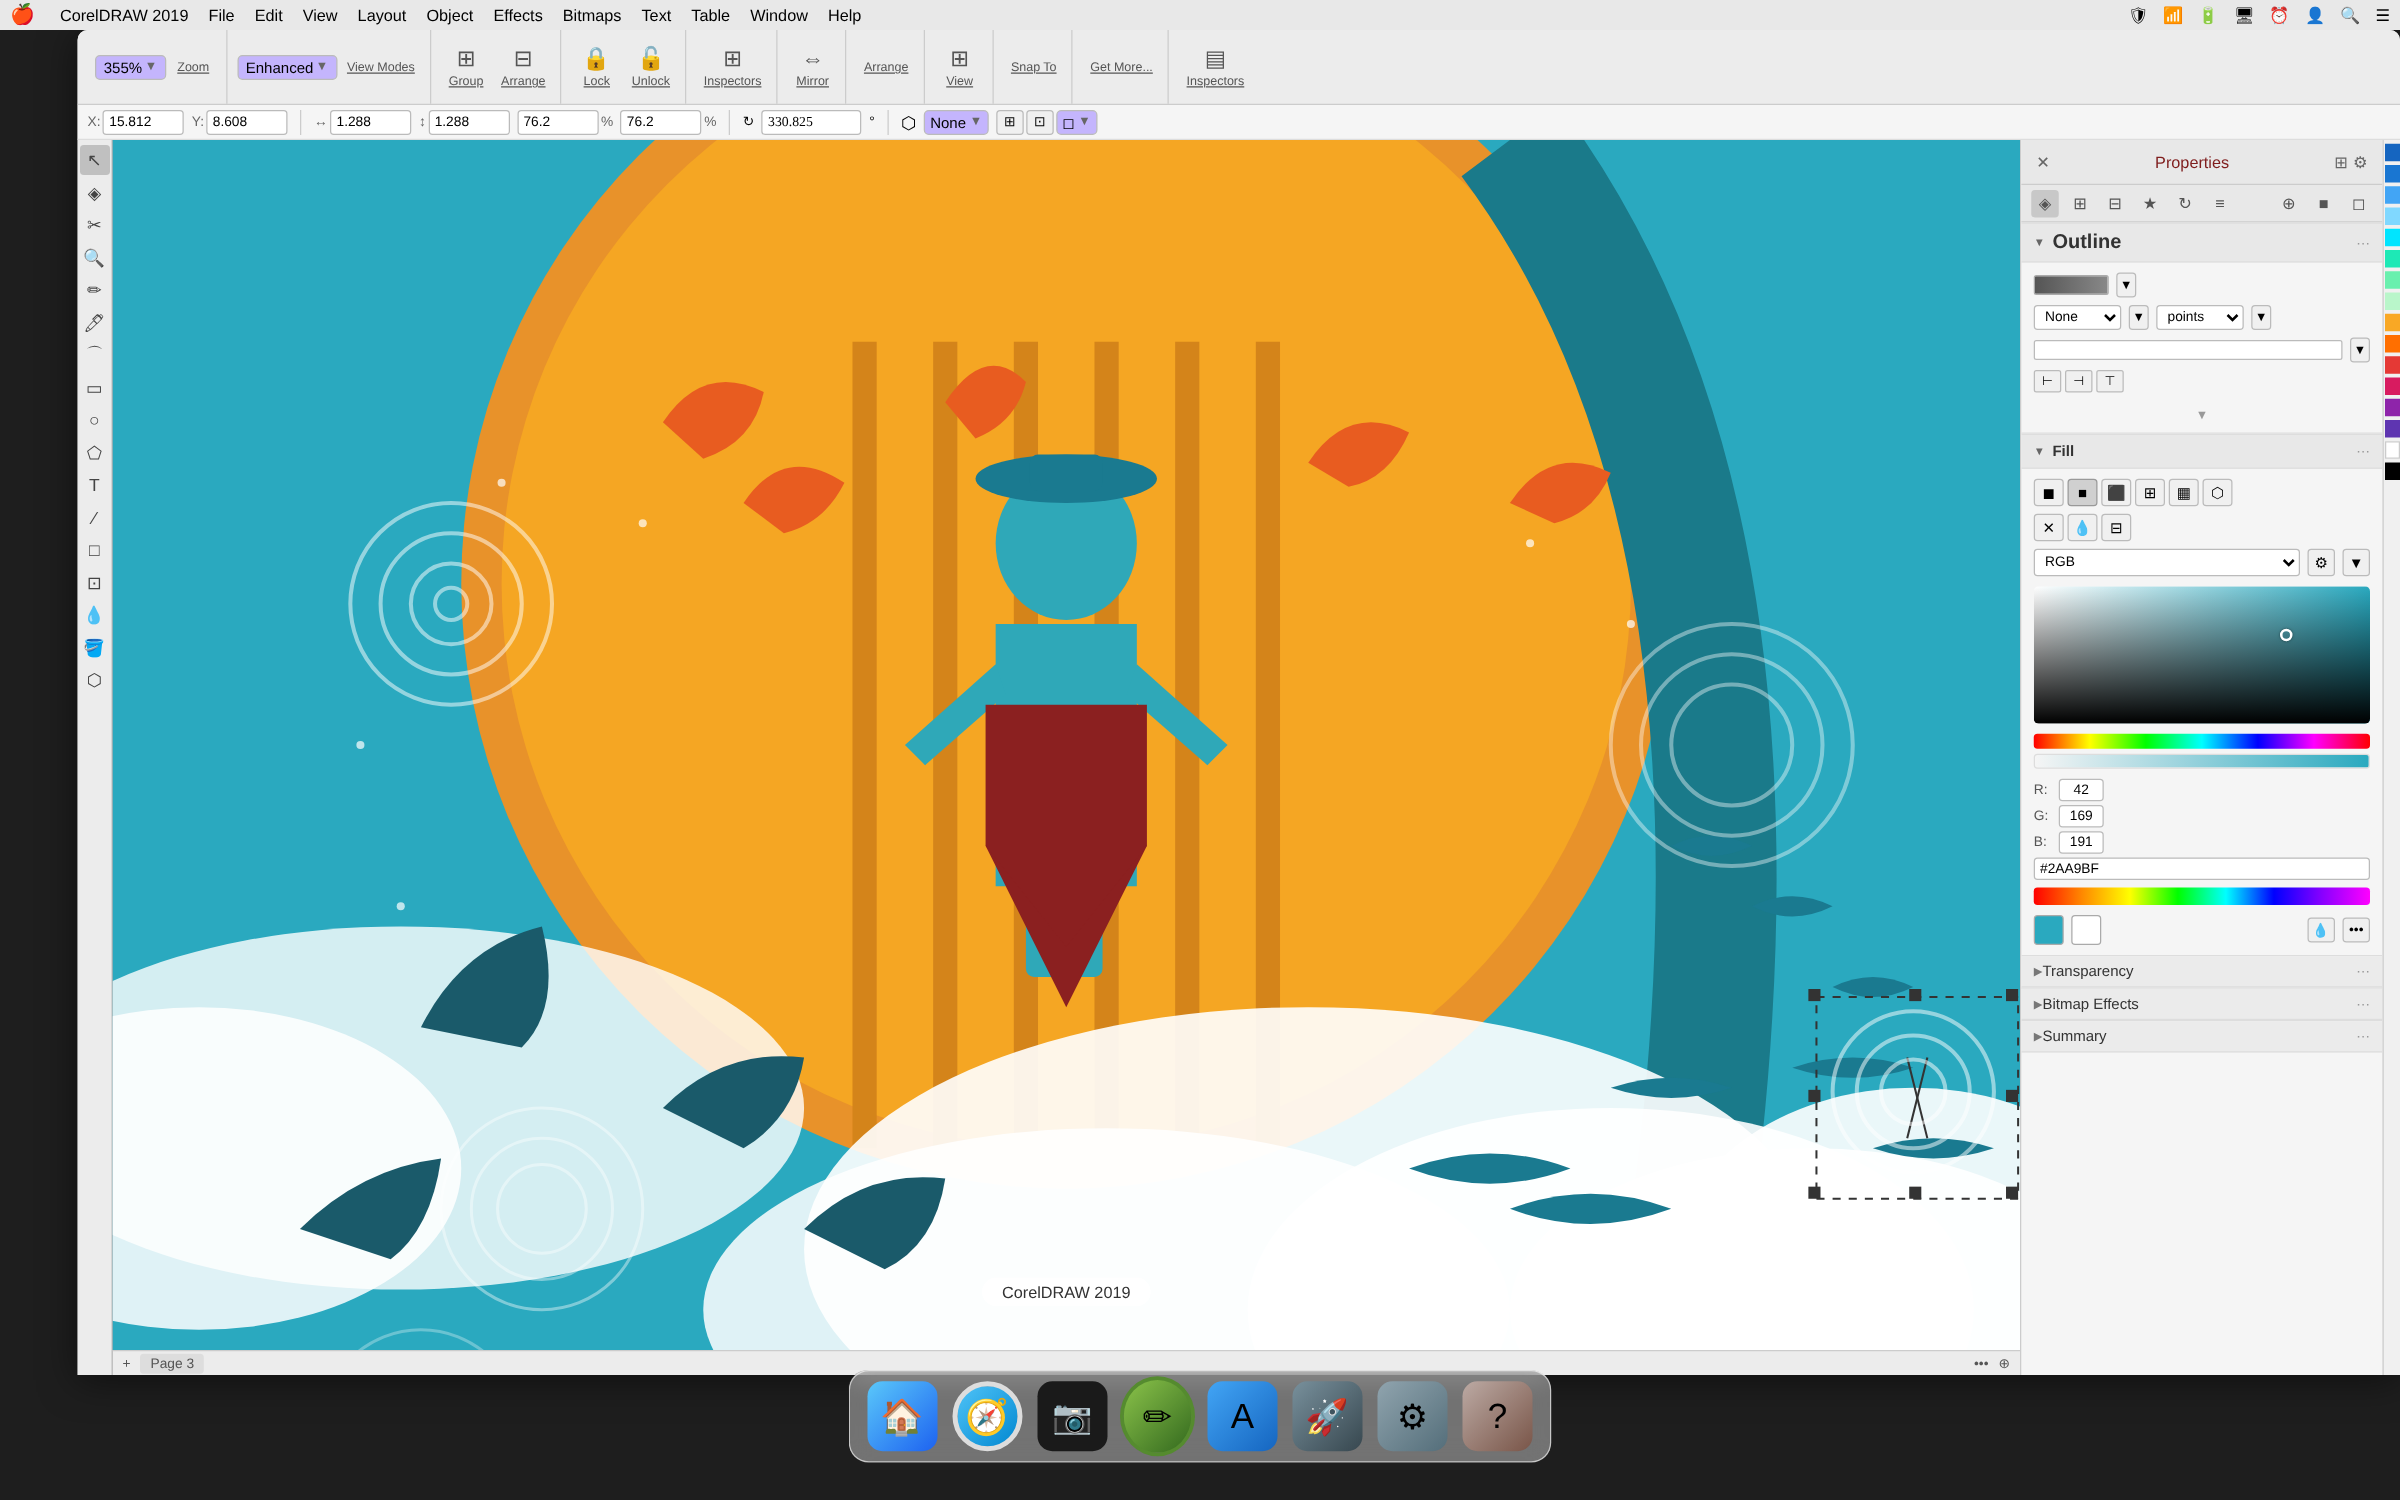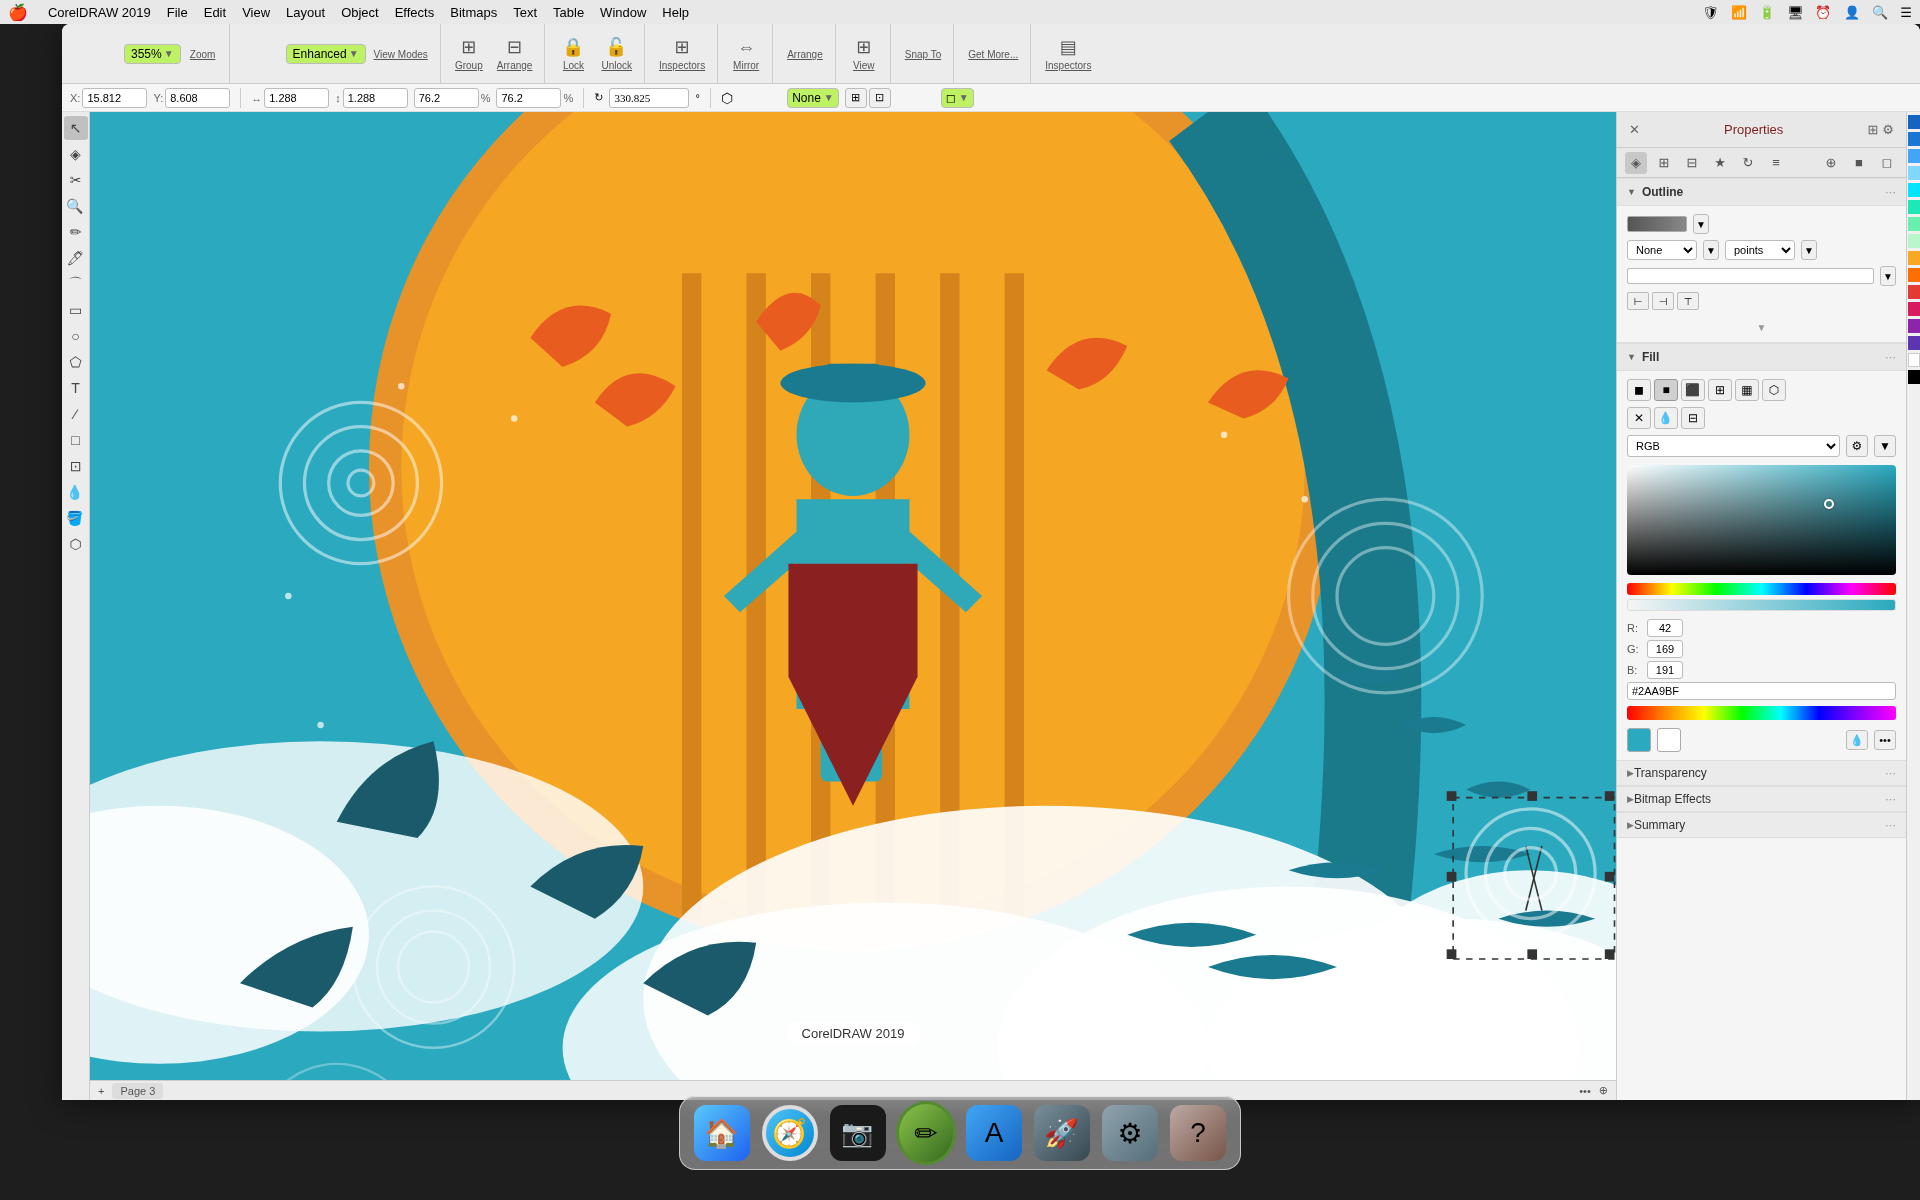--- a/index.html
+++ b/index.html
@@ -86,27 +86,26 @@
       cursor: pointer;
       min-width: 40px;
       height: 52px;
     }
     .toolbar-btn .btn-icon { font-size: 18px; color: #555; }
     .toolbar-btn .btn-label { font-size: 10px; color: #555; margin-top: 2px; text-decoration: underline; }
     .toolbar-dropdown {
       display: flex;
       align-items: center;
       gap: 2px;
-      background: #bef264;
+      background: #c4b5fd;
       border: 1px solid #bbb;
       border-radius: 4px;
       padding: 2px 6px;
       cursor: pointer;
       font-size: 12px;
-      margin-left: 48px;
     }
     .toolbar-dropdown .arrow { font-size: 10px; color: #666; }
 
     
     .coords-bar {
       height: 28px;
       background: #f5f5f5;
       border-bottom: 1px solid #ddd;
       display: flex;
       align-items: center;
@@ -880,21 +879,21 @@
         <div style="flex:1"></div>
         <div class="panel-icon-btn">⊕</div>
         <div class="panel-icon-btn">■</div>
         <div class="panel-icon-btn">◻</div>
       </div>
 
       <div class="panel-scroll">
 
         <div class="section-header">
           <span class="collapse-arrow">▼</span>
-          <span class="section-title" style="font-size:12px; font-weight:600; color:#333;">Outline</span>
+          <span class="section-title" style="font-size:16px; font-weight:600; color:#333;">Outline</span>
           <div style="flex:1"></div>
           <span style="font-size:11px; color:#999;">⋯</span>
         </div>
         <div class="section-content">
           <div class="outline-row">
             <div style="width:60px; height:16px; background: linear-gradient(to right, #555, #888); border:1px solid #aaa; border-radius:2px;"></div>
             <div class="small-btn" style="width:16px; font-size:10px;">▼</div>
           </div>
           <div class="outline-row">
             <select class="small-select" style="width:70px;">

